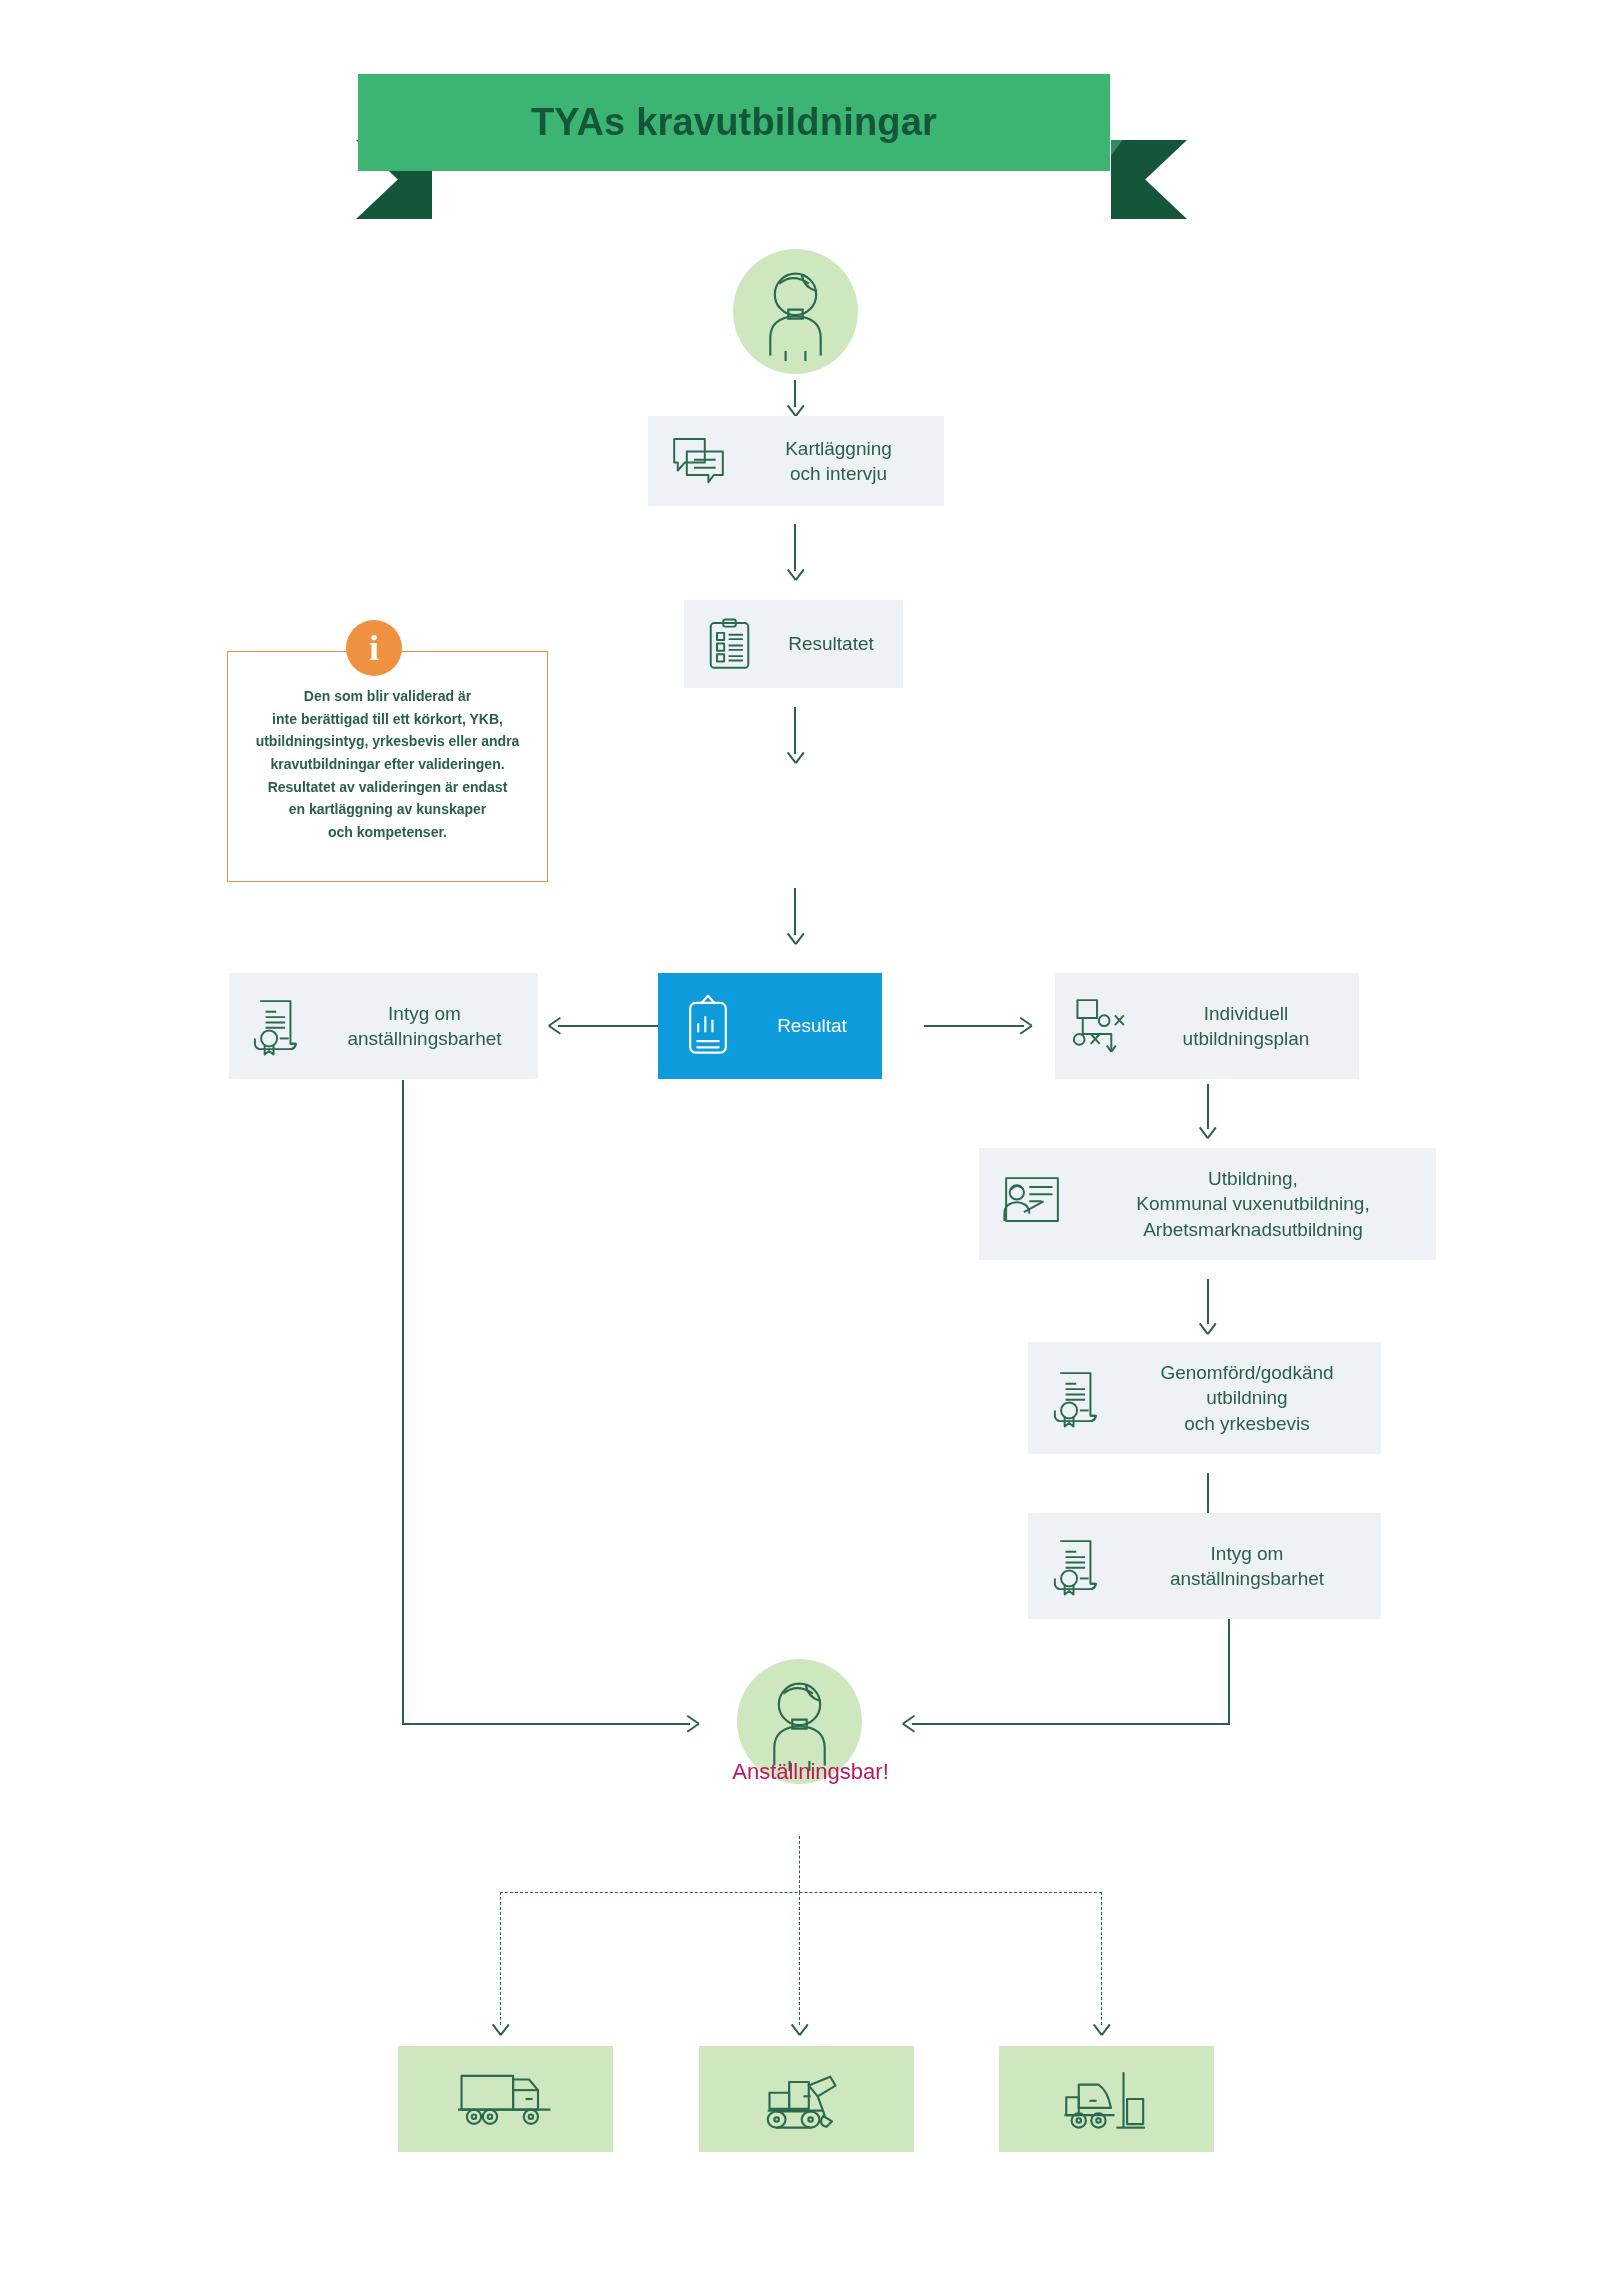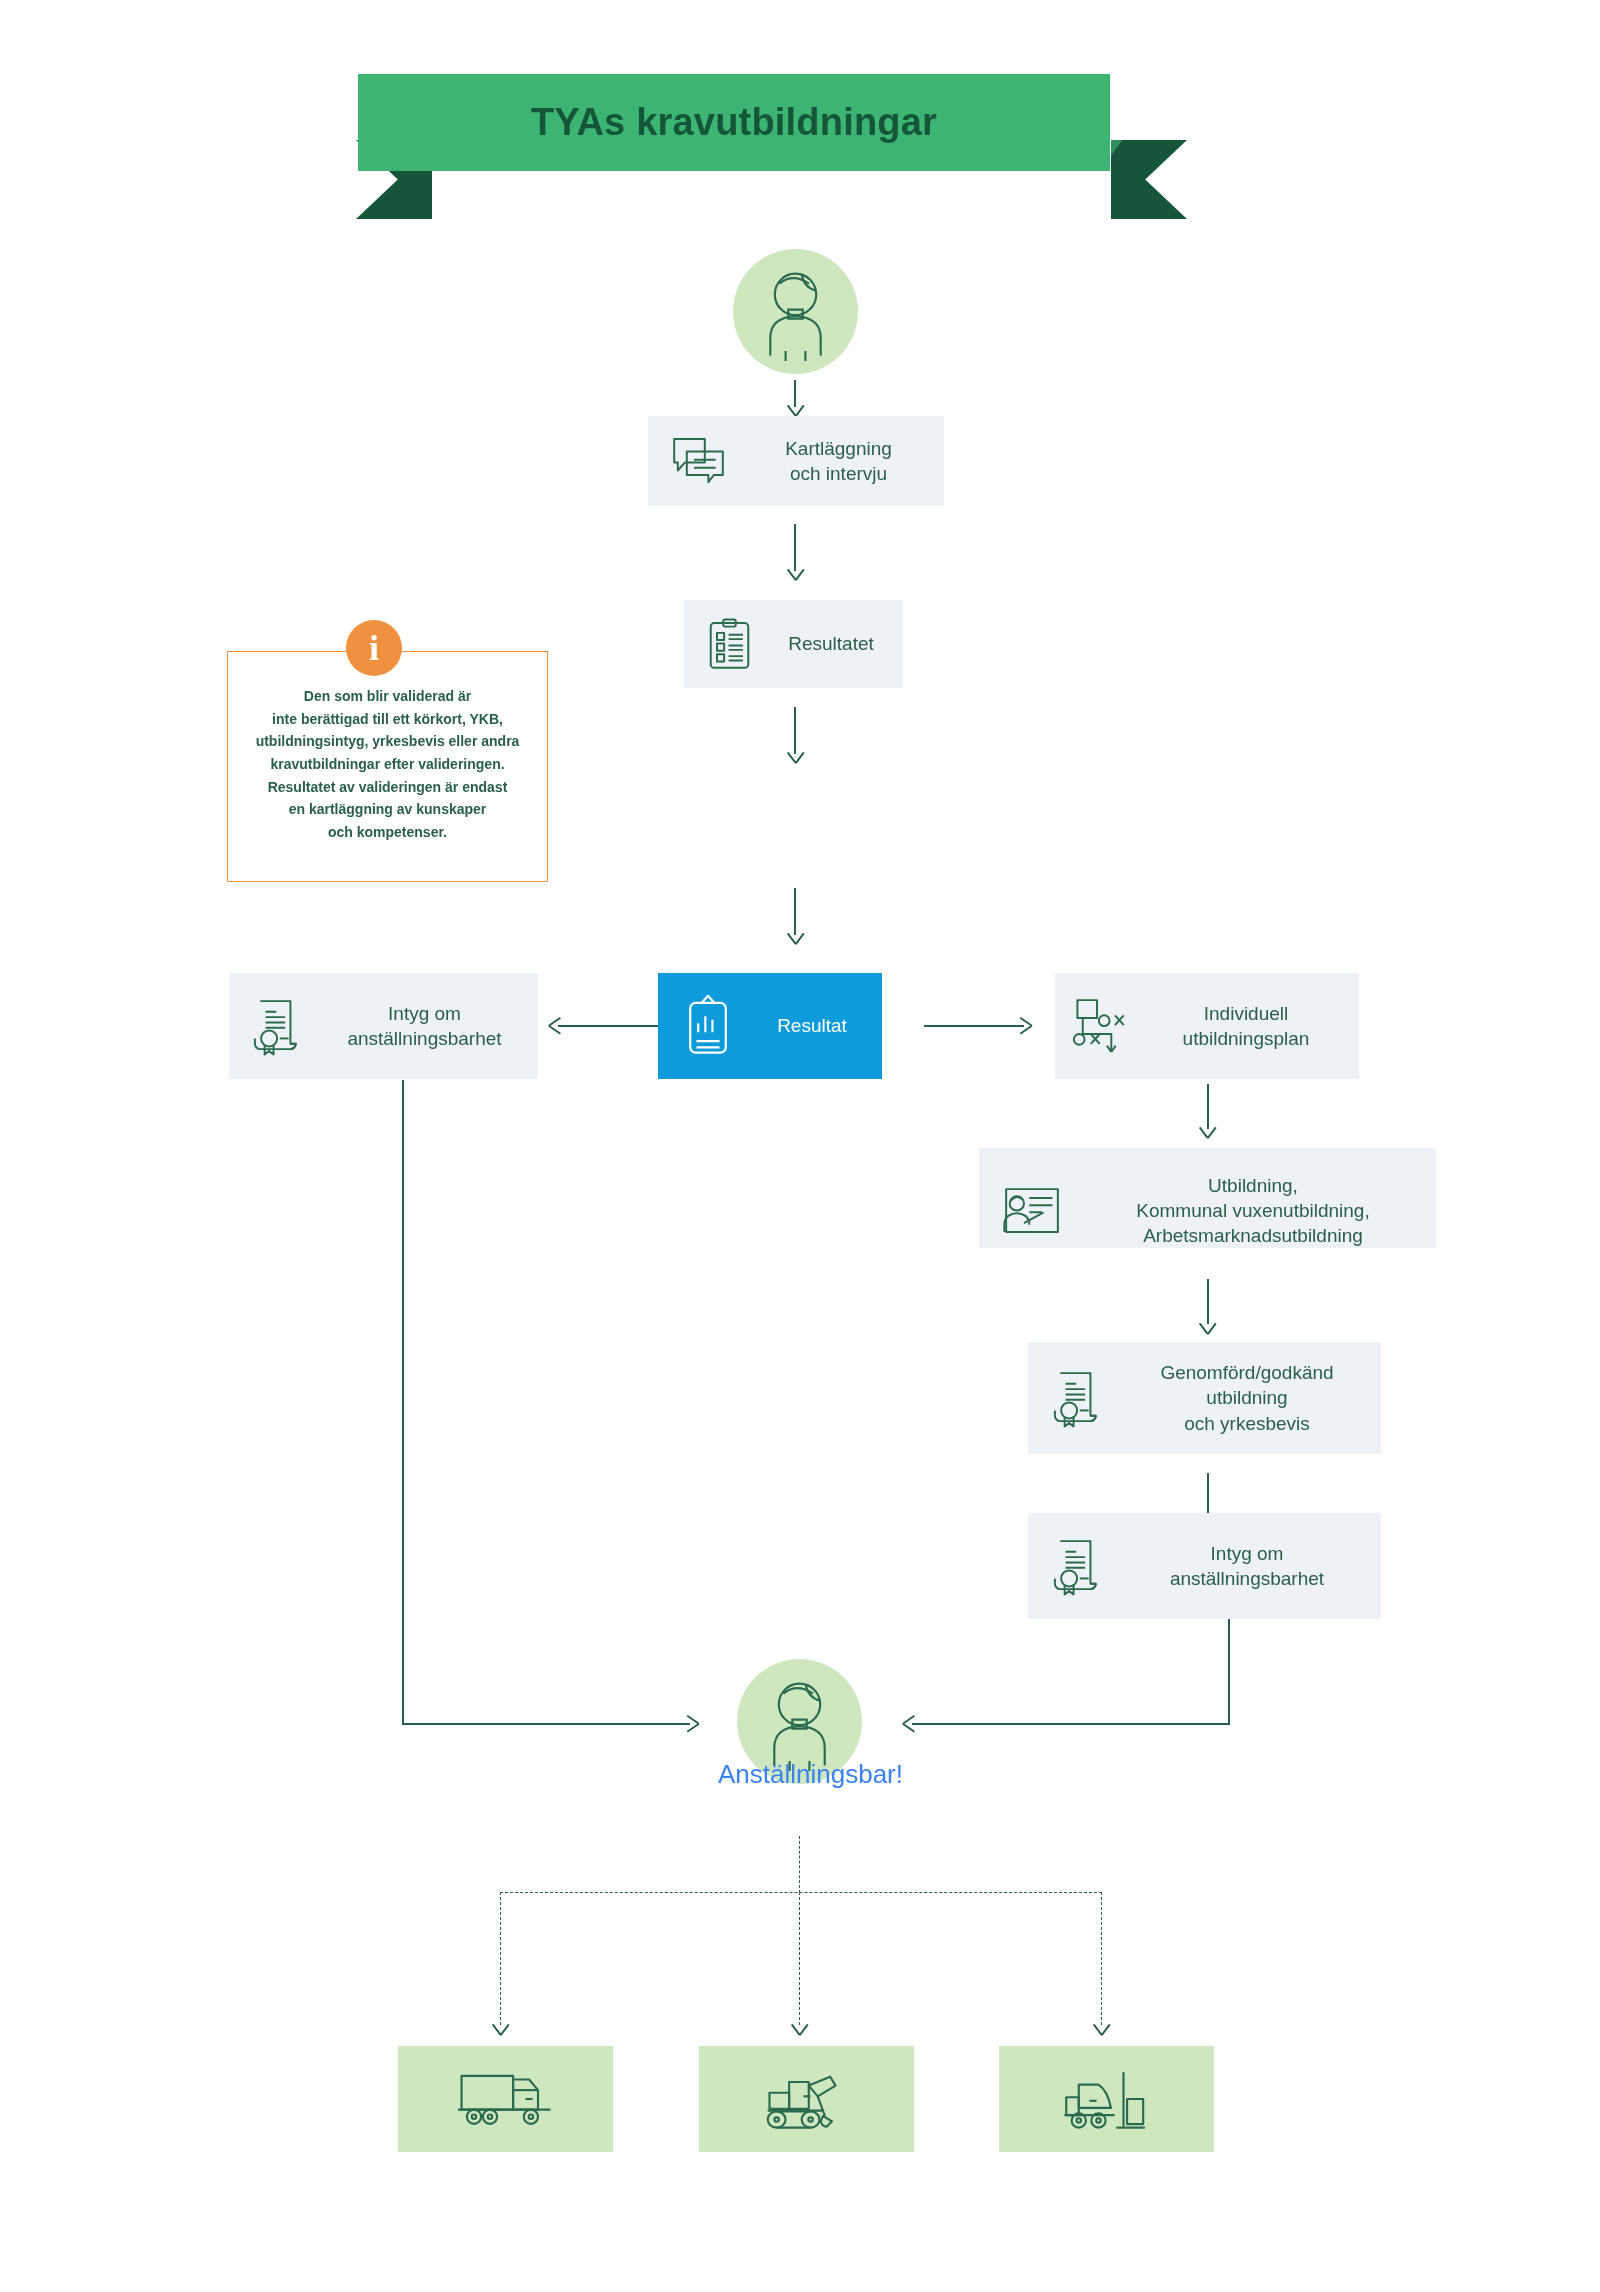--- a/index.html
+++ b/index.html
@@ -46,21 +46,21 @@
   #infobox{position:absolute;left:227px;top:651px;width:321px;height:231px;
     border:1.8px solid #f09042;box-sizing:border-box;background:#ffffff;
     display:flex;align-items:flex-start;justify-content:center;}
   #infobox .txt{margin-top:33px;font-size:14px;line-height:1.62;text-align:center;
     color:#2a5f4e;white-space:pre-line;font-weight:bold;padding:0 12.5px;}
   #infobadge{position:absolute;left:346px;top:620px;width:56px;height:56px;border-radius:50%;
     background:#f0913f;display:flex;align-items:center;justify-content:center;z-index:6;}
   #infobadge .i{color:#fff;font-size:36px;font-weight:bold;font-family:"Liberation Serif",serif;line-height:1;}
 
   #employable-label{position:absolute;left:573px;top:1759px;width:475px;text-align:center;
-    font-size:26px;color:#3b82f6;}
+    font-size:22px;color:#be185d;}
   svg{display:block;}
 </style>
 </head>
 <body>
 
 <div class="stage">
 
   <div class="tail-shape" id="tail-l"></div>
   <div class="tail-shape" id="notch-l"></div>
   <div class="tail-shape" id="fold-l"></div>
@@ -192,21 +192,21 @@
     </div>
     <div class="lbl">Individuell
 utbildningsplan</div>
   </div>
 
   <div class="vline" style="left:1207px;top:1084px;height:45px;"></div>
   <svg style="position:absolute;left:1197px;top:1121px;" width="21.5" height="18" viewBox="0 0 24 20">
     <path d="M12 19 L3 7 M12 19 L21 7" stroke="#2a5f4e" stroke-width="2.2" fill="none"></path>
   </svg>
 
-  <div class="node" style="left:979px;top:1148px;width:457px;height:100px;align-items:flex-end;">
+  <div class="node" style="left:979px;top:1148px;width:457px;height:112px;">
     <div class="ico" style="width:106px;">
       <svg width="70" height="66" viewBox="0 0 78 74">
         <g fill="none" stroke="#2a6b4f" stroke-width="2.2" stroke-linejoin="round">
           <rect x="10" y="8" width="58" height="48"></rect>
           <path d="M36 18 h26 M36 26 h26 M36 34 h14"></path>
           <circle cx="22" cy="24" r="8"></circle>
           <path d="M15 21 q7 -8 14 -1"></path>
           <path d="M8 56 v-8 q0 -12 14 -13 q14 1 14 13"></path>
           <path d="M30 46 l22 -12"></path>
         </g>

